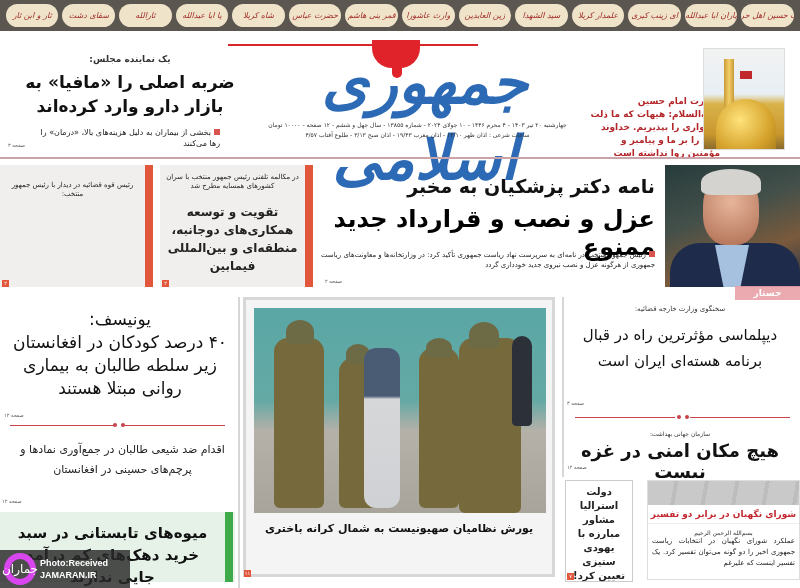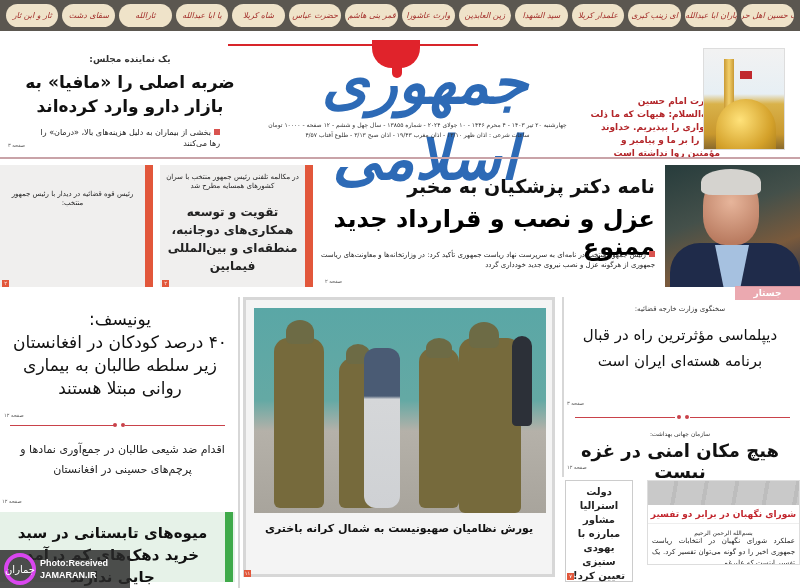--- a/index.html
+++ b/index.html
@@ -39,35 +39,35 @@
 .shirt{position:absolute;left:50px;top:80px;width:34px;height:42px;background:#a6c1e0;clip-path:polygon(0 0,100% 0,75% 100%,25% 100%)}
 .jamaar-tag{top:286px;left:735px;width:65px;height:14px;background:#e9a0a8;color:#fff;font-size:9px;font-weight:bold;text-align:center;line-height:14px;opacity:.9}
 .yunisef{top:308px;left:5px;width:230px;font-size:17px;font-weight:normal;text-align:center;line-height:23px;color:#111}
 .divider-red{height:1px;background:#c9424a}
 .dot{width:4px;height:4px;border-radius:50%;background:#c9424a}
 .taliban-head{top:440px;left:10px;width:225px;font-size:11px;text-align:center;line-height:20px;color:#222}
 .green-box{top:512px;left:0;width:235px;height:70px;background:#e6f2e8}
 .green-bar{top:512px;left:225px;width:8px;height:70px;background:#3faa4a}
 .green-head{top:522px;left:5px;width:215px;font-size:15px;font-weight:bold;text-align:center;line-height:22px;color:#111}
 .watermark{top:550px;left:0;width:130px;height:38px;background:rgba(40,40,40,.82);display:flex;align-items:center;gap:4px;padding:0 4px;direction:ltr}
-.wm-circle{width:32px;height:32px;border-radius:50%;border:4px solid #d946ef;color:#fff;font-size:10px;display:flex;align-items:center;justify-content:center}
+.wm-circle{width:32px;height:32px;border-radius:50%;border:6px solid #d946ef;color:#fff;font-size:12px;display:flex;align-items:center;justify-content:center}
 .wm-text{font-family:"Liberation Sans",sans-serif;color:#fff;font-size:9px;font-weight:bold;line-height:12px}
 .photo-frame{top:297px;left:243px;width:312px;height:280px;background:#f4f4f4;border:3px solid #d7d7d7}
 .photo{position:absolute;left:8px;top:8px;width:292px;height:205px;background:linear-gradient(180deg,#5aa7a6 0%,#64a9a4 45%,#b5b1a9 60%,#a8a49c 100%);overflow:hidden}
 .soldier{position:absolute;background:#766a3c;border-radius:14px 14px 6px 6px}
 .helmet{position:absolute;border-radius:50% 50% 20% 20%;background:#6d6b45}
 .boy{position:absolute;left:110px;top:40px;width:36px;height:160px;background:linear-gradient(180deg,#4a5b74 0%,#4a5b74 30%,#d5d7d9 32%,#cfd1d4 100%);border-radius:12px}
 .caption{position:absolute;left:0;top:222px;width:306px;font-size:11px;font-weight:bold;text-align:center;color:#111}
 .diplo-kicker{top:305px;left:570px;width:220px;font-size:7px;text-align:center;color:#333}
 .diplo-head{top:322px;left:570px;width:220px;font-size:15px;text-align:center;line-height:26px;color:#111}
 .who-kicker{top:430px;left:570px;width:220px;font-size:6px;text-align:center;color:#333}
 .who-head{top:440px;left:570px;width:220px;font-size:18px;font-weight:bold;text-align:center;color:#111}
 .aus-box{top:480px;left:565px;width:68px;height:102px;border:1px solid #ccc;background:#fff}
 .aus-head{position:absolute;left:2px;top:4px;width:62px;font-size:10px;font-weight:bold;text-align:center;line-height:14px;color:#222}
-.ed-box{top:480px;left:647px;width:153px;height:85px;border:1px solid #ddd;background:#fff;overflow:hidden}
+.ed-box{top:480px;left:647px;width:153px;height:100px;border:1px solid #ddd;background:#fff;overflow:hidden}
 .ed-banner{height:24px;background:repeating-linear-gradient(100deg,#c9c9c9 0 26px,#bdbdbd 26px 30px)}
 .ed-title{font-size:9px;font-weight:bold;color:#c2262e;text-align:center;padding:4px 0;border-bottom:1px solid #eee}
 .ed-bism{font-size:6px;text-align:center;margin-top:5px;color:#333}
 .ed-body{font-size:7px;line-height:11px;text-align:justify;padding:0 4px;color:#222}
 .vline{background:#d7d7d7}
 </style>
 </head>
 <body>
 
 <div class="abs top-band">
@@ -106,21 +106,21 @@
 <div class="abs imam-text">حضرت امام حسین علیه‌السلام: هیهات که ما ذلت و خواری را بپذیریم. خداوند ذلت را بر ما و پیامبر و مؤمنین روا نداشته است</div>
 <div class="abs shrine">
   <div class="minaret"></div>
   <div class="flag"></div>
   <div class="dome"></div>
 </div>
 
 <div class="abs sep-line"></div>
 
 <div class="abs box" style="top:165px;left:0;width:145px;height:122px">
-  <div class="box-kicker" style="margin-top:25px;padding:0 2px">رئیس قوه قضائیه در دیدار با رئیس جمهور منتخب:</div>
+  <div class="box-kicker" style="margin-top:16px;padding:0 2px">رئیس قوه قضائیه در دیدار با رئیس جمهور منتخب:</div>
 </div>
 <div class="abs redbar" style="top:165px;left:145px;width:8px;height:122px"></div>
 <div class="abs pg-sq" style="top:280px;left:2px">۲</div>
 
 <div class="abs box" style="top:165px;left:160px;width:145px;height:122px">
   <div class="box-kicker" style="margin-top:8px;padding:0 6px">در مکالمه تلفنی رئیس جمهور منتخب با سران کشورهای همسایه مطرح شد</div>
   <div class="box-head" style="margin-top:12px;padding:0 6px;font-size:12px;line-height:18px">تقویت و توسعه همکاری‌های دوجانبه، منطقه‌ای و بین‌المللی فیمابین</div>
 </div>
 <div class="abs redbar" style="top:165px;left:305px;width:8px;height:122px"></div>
 <div class="abs pg-sq" style="top:280px;left:162px">۲</div>

